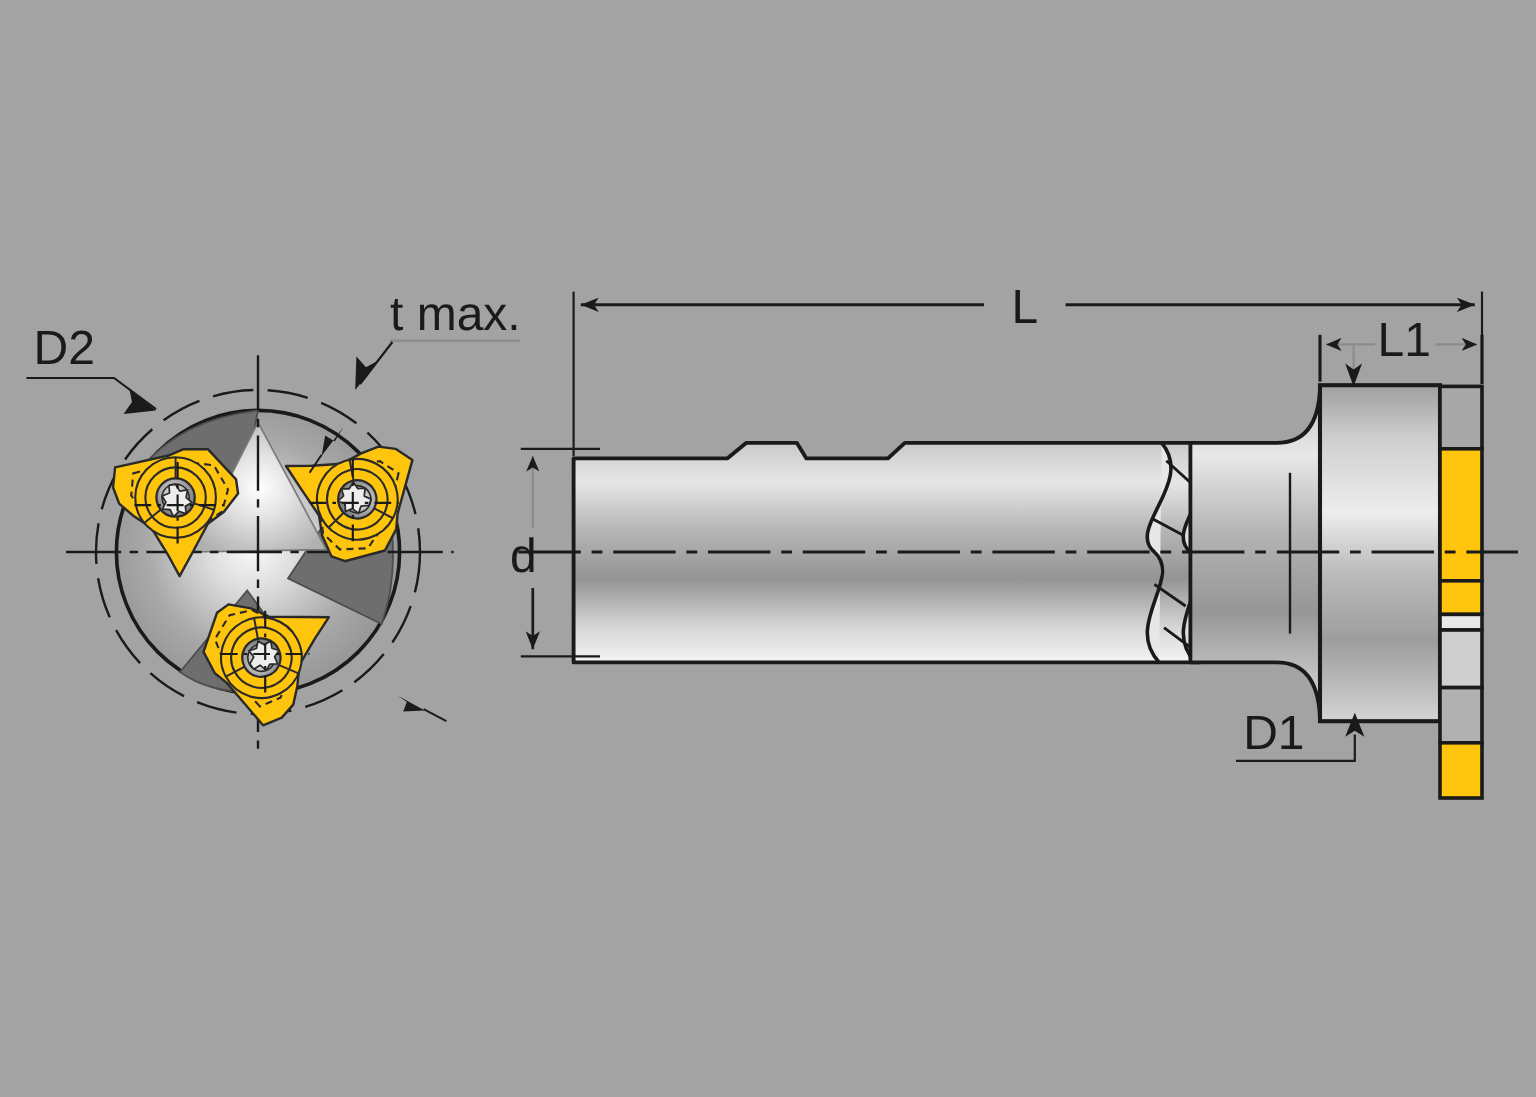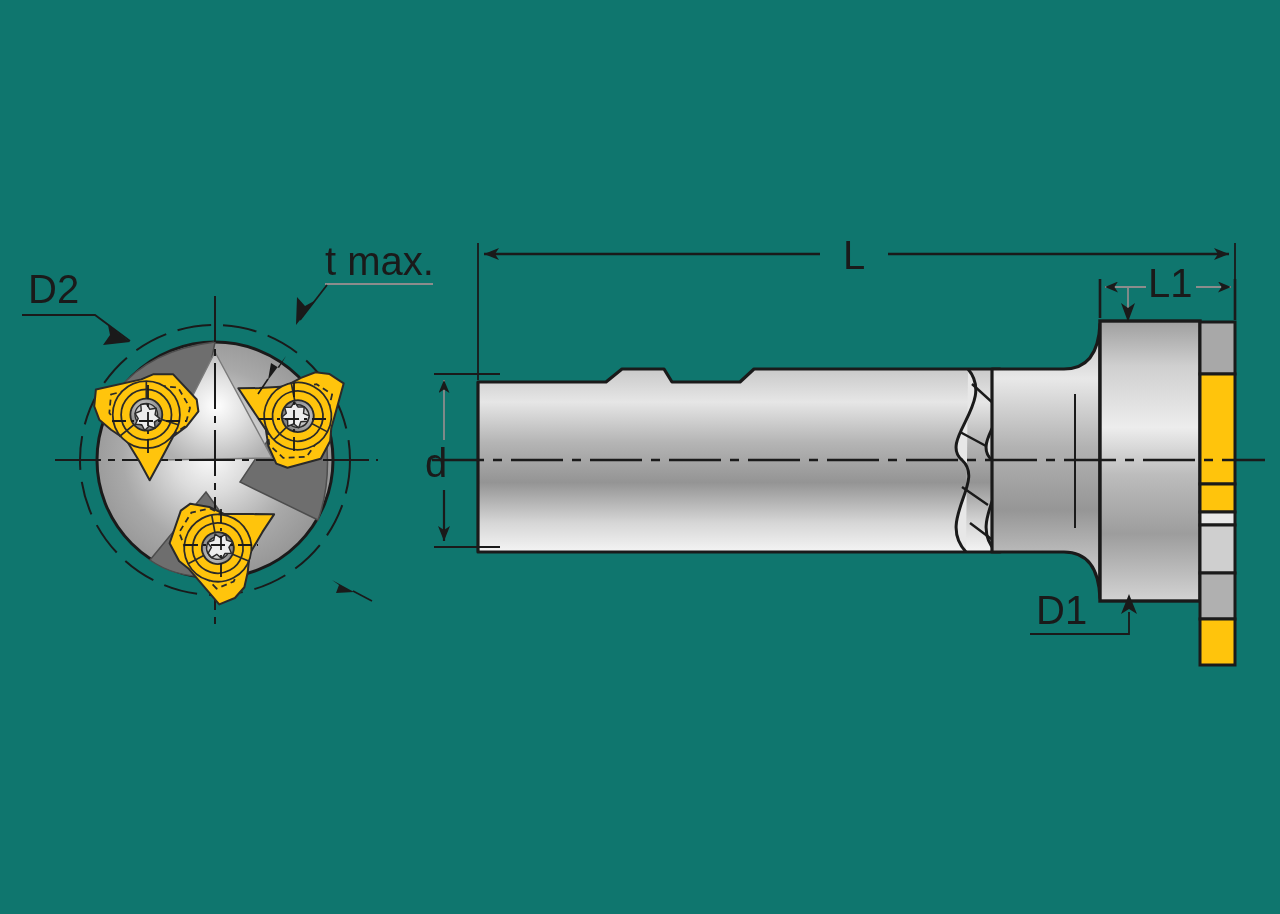--- a/index.html
+++ b/index.html
@@ -8,21 +8,21 @@
     padding: 0;
     background: #ffffff;
   }
   body {
     font-family: "Liberation Sans", sans-serif;
   }
   #drawing-root {
     position: relative;
     width: 1280px;
     height: 914px;
-    background: #0f766e;
+    background: #a3a3a3;
     overflow: hidden;
   }
   #drawing-svg {
     display: block;
     width: 1280px;
     height: 914px;
   }
   .dim-label {
     font-family: "Liberation Sans", sans-serif;
     fill: #1a1a1a;

